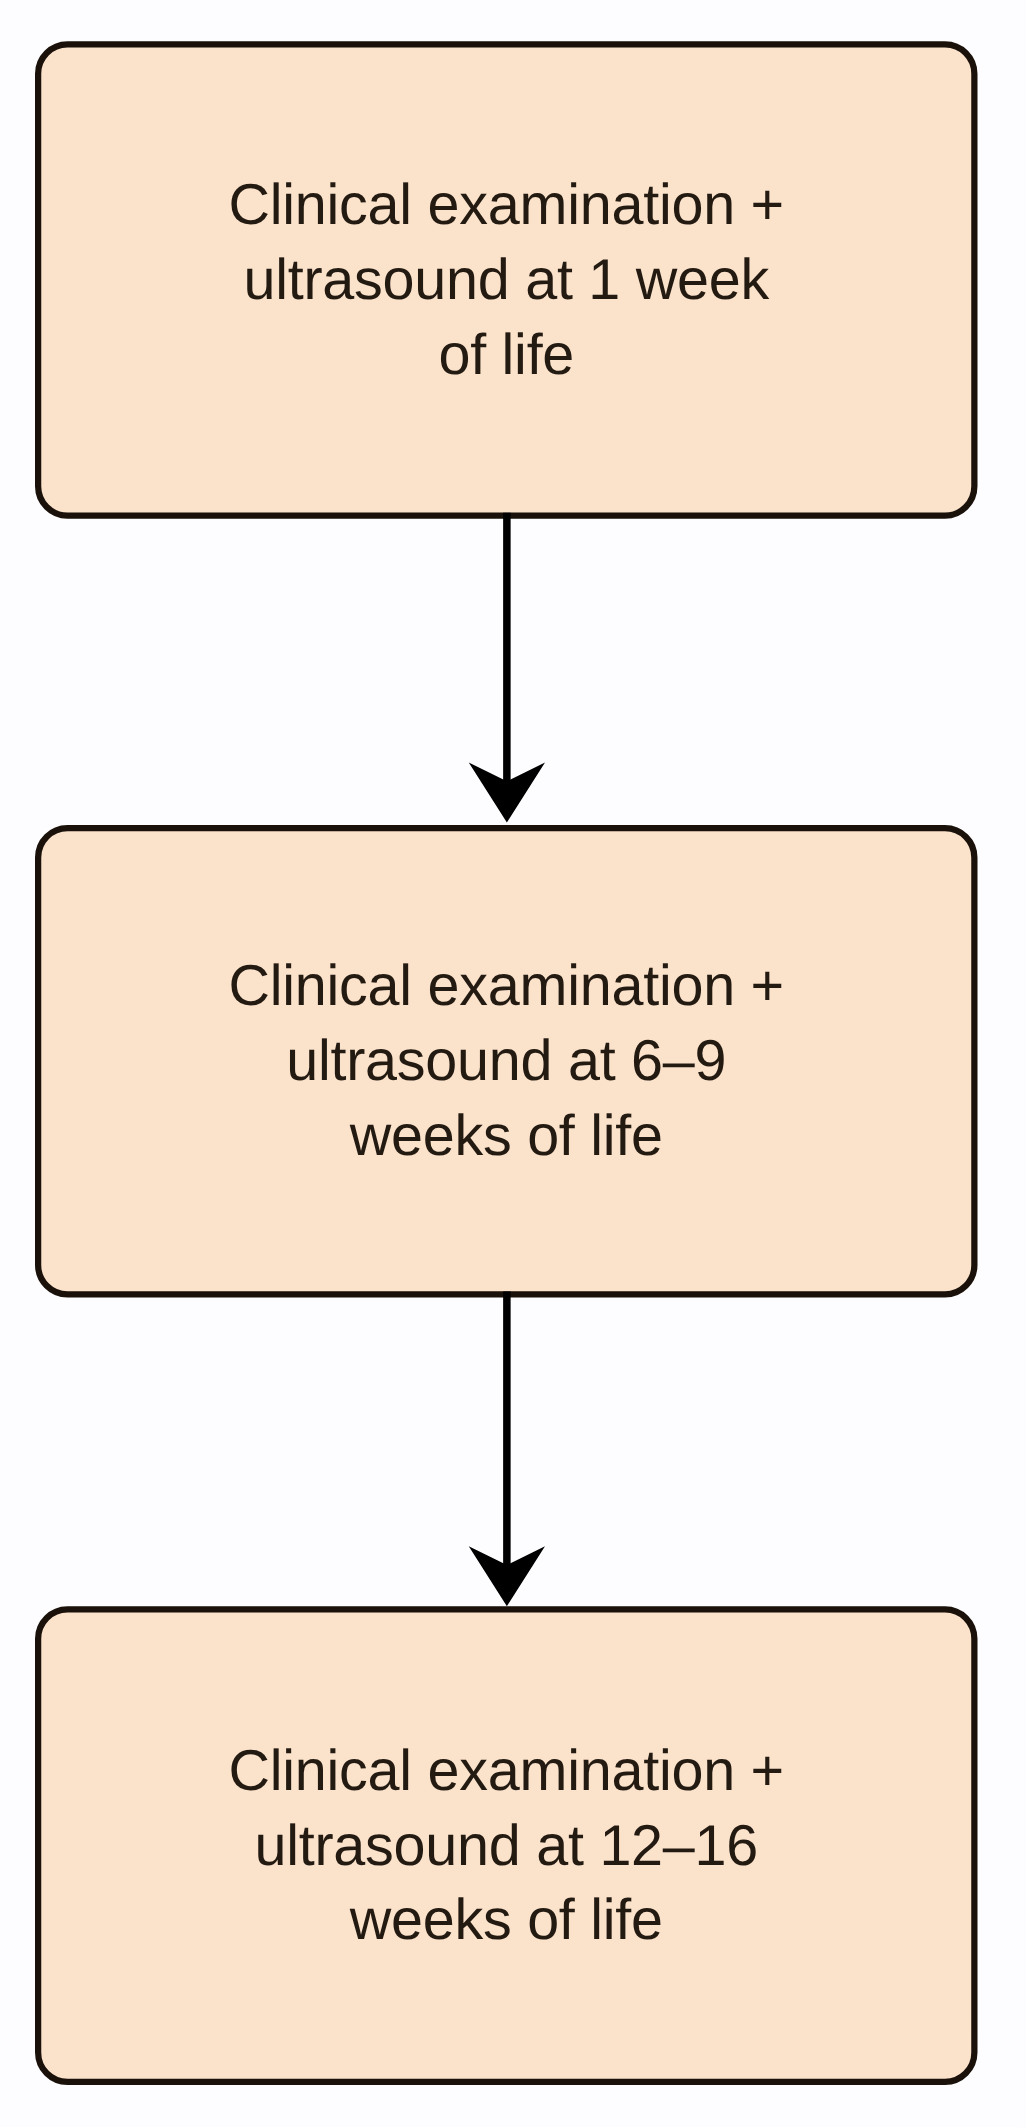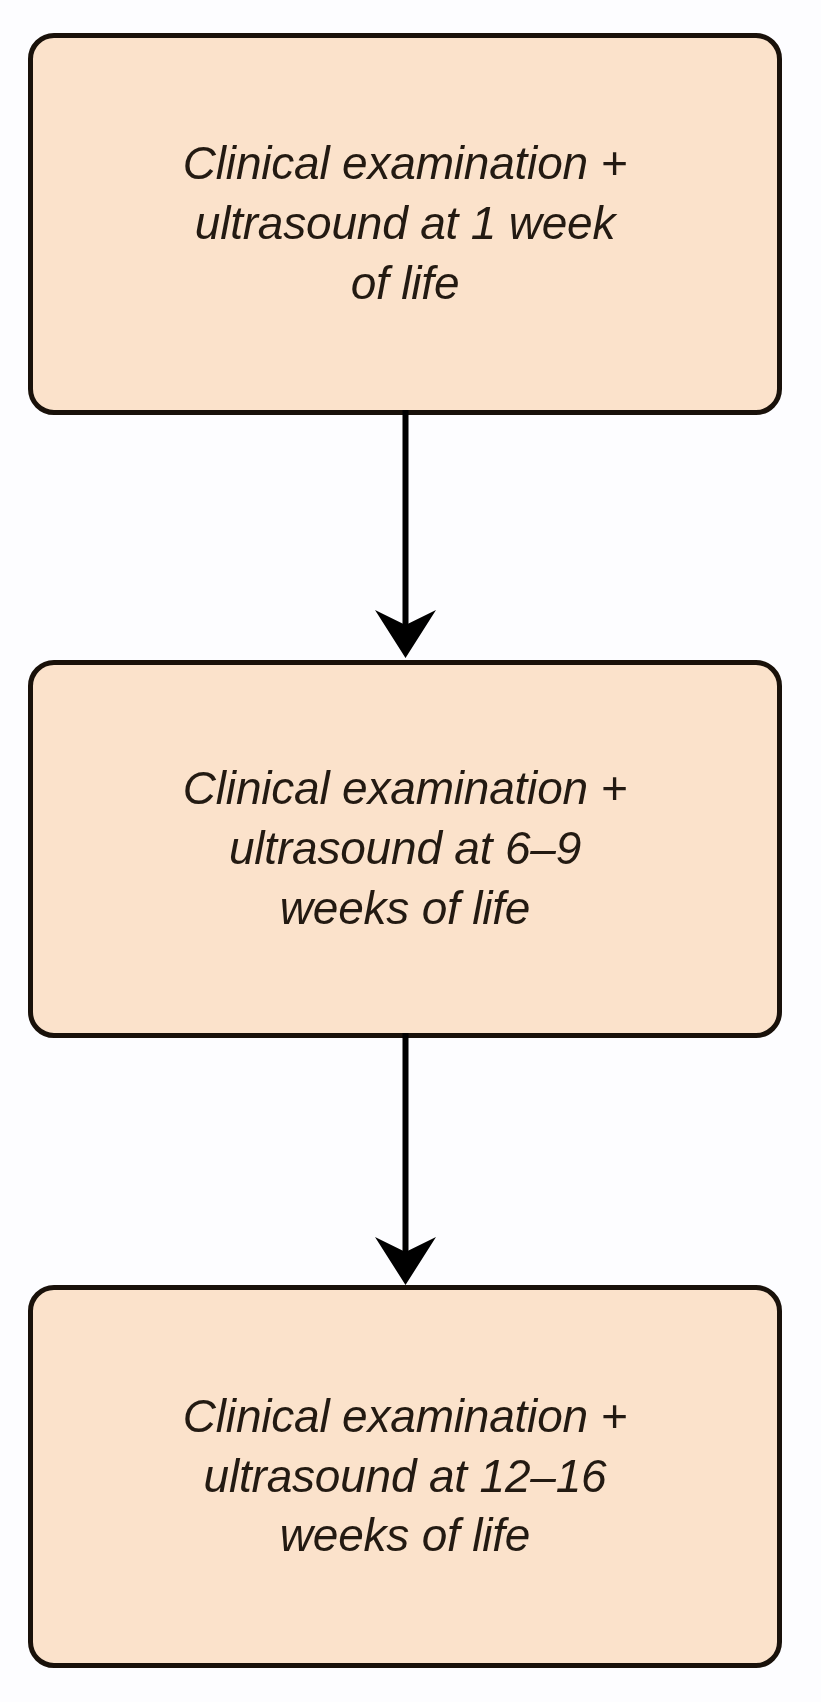--- a/index.html
+++ b/index.html
@@ -9,21 +9,20 @@
   }
   body {
     font-family: "Liberation Sans", "DejaVu Sans", sans-serif;
   }
   #canvas {
     position: relative;
     width: 821px;
     height: 1702px;
     background: #fdfdff;
     overflow: hidden;
-    font-style: italic;
   }
   .flow-node {
     position: absolute;
     left: 28px;
     width: 754px;
     box-sizing: border-box;
     background: #fbe2cb;
     border: 5px solid #19110a;
     border-radius: 26px;
     display: flex;

